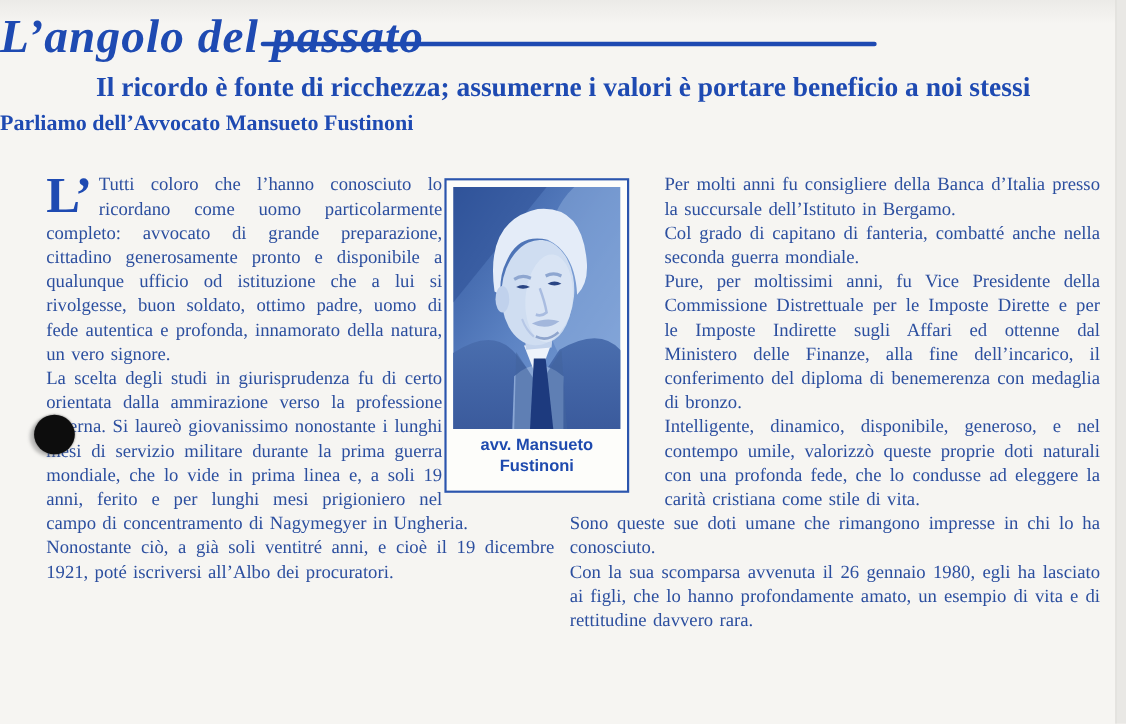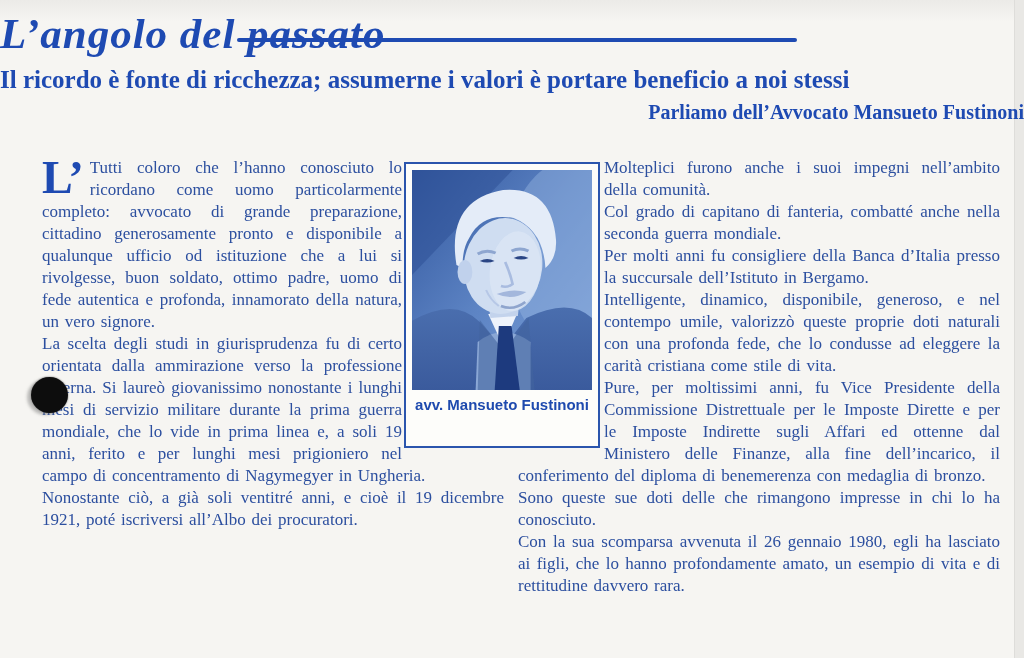--- a/index.html
+++ b/index.html
@@ -20,38 +20,38 @@
   .punch-hole{position:absolute;left:31px;top:377px;width:37px;height:36px;
     background:#0d0d0d;border-radius:50%;
     box-shadow:-4px 2px 3px rgba(120,120,120,.45), 0 0 2px rgba(0,0,0,.6);}
 
   
   .title{position:absolute;top:-27px;left:0;width:100%;text-align:left;
     font-family:"Liberation Serif",serif;font-style:italic;font-weight:bold;
     font-size:43px;letter-spacing:1px;color:#1e4ab2;line-height:64px;white-space:nowrap;}
   .title-underline{position:absolute;top:38px;left:237px;width:560px;height:4px;
     background:#1e4ab2;border-radius:2px;}
-  .subtitle{position:absolute;top:66px;left:0;width:100%;
+  .subtitle{position:absolute;top:66px;left:0;width:100%;text-align:center;
     font-weight:bold;font-size:25px;color:#1e4ab2;white-space:nowrap;}
-  .subsubtitle{position:absolute;top:101px;left:0;width:100%;text-align:right;
+  .subsubtitle{position:absolute;top:101px;left:0;width:100%;text-align:left;
     font-weight:bold;font-size:20px;color:#1e4ab2;white-space:nowrap;}
 
   
   .col{position:absolute;top:157px;color:#2c4f9f;font-size:17px;line-height:22px;
     text-align:justify;word-spacing:1.5px;}
   .col p{margin:0;}
   .col-left{left:42px;width:462px;}
   .col-right{left:518px;width:482px;}
   .spacer-right{float:right;width:102px;height:294px;}
   .spacer-left{float:left;width:86px;height:294px;}
   .dropcap{float:left;font-size:46px;line-height:37px;font-weight:bold;
     color:#1e4ab2;padding:2px 6px 0 0;}
 
   
-  .photo-frame{position:absolute;left:404px;top:162px;width:196px;height:286px;
+  .photo-frame{position:absolute;left:404px;top:162px;width:168px;height:286px;
     box-sizing:border-box;border:2px solid #2b55ad;background:#fdfdfa;
     padding:6px 6px 0 6px;}
   .photo-frame svg{display:block;width:100%;height:220px;}
   .photo-caption{margin-top:5px;text-align:center;
     font-family:"Liberation Sans",sans-serif;font-weight:bold;
     font-size:15px;line-height:19px;color:#1e4aae;}
 </style>
 </head>
 <body>
 
@@ -70,26 +70,25 @@
     <div class="spacer-right"></div>
     <p><span class="dropcap">L’</span></p>
     <p>Tutti coloro che l’hanno conosciuto lo ricordano come uomo particolarmente completo: avvocato di grande preparazione, cittadino generosamente pronto e disponibile a qualunque ufficio od istituzione che a lui si rivolgesse, buon soldato, ottimo padre, uomo di fede autentica e profonda, innamorato della natura, un vero signore.</p>
     <p>La scelta degli studi in giurisprudenza fu di certo orientata dalla ammirazione verso la professione paterna. Si laureò giovanissimo nonostante i lunghi mesi di servizio militare durante la prima guerra mondiale, che lo vide in prima linea e, a soli 19 anni, ferito e per lunghi mesi prigioniero nel campo di concentramento di Nagymegyer in Ungheria.</p>
     <p>Nonostante ciò, a già soli ventitré anni, e cioè il 19 dicembre 1921, poté iscriversi all’Albo dei procuratori.</p>
 
   </div>
 
   <div class="col col-right">
     <div class="spacer-left"></div>
-    <p>Molteplici furono anche i suoi impegni nell’ambito della comunità.</p>
+    <p>Per molti anni fu consigliere della Banca d’Italia presso la succursale dell’Istituto in Bergamo.</p>
     <p>Col grado di capitano di fanteria, combatté anche nella seconda guerra mondiale.</p>
-    <p>Per molti anni fu consigliere della Banca d’Italia presso la succursale dell’Istituto in Bergamo.</p>
+    <p>Pure, per moltissimi anni, fu Vice Presidente della Commissione Distrettuale per le Imposte Dirette e per le Imposte Indirette sugli Affari ed ottenne dal Ministero delle Finanze, alla fine dell’incarico, il conferimento del diploma di benemerenza con medaglia di bronzo.</p>
     <p>Intelligente, dinamico, disponibile, generoso, e nel contempo umile, valorizzò queste proprie doti naturali con una profonda fede, che lo condusse ad eleggere la carità cristiana come stile di vita.</p>
-    <p>Pure, per moltissimi anni, fu Vice Presidente della Commissione Distrettuale per le Imposte Dirette e per le Imposte Indirette sugli Affari ed ottenne dal Ministero delle Finanze, alla fine dell’incarico, il conferimento del diploma di benemerenza con medaglia di bronzo.</p>
-    <p>Sono queste sue doti delle che rimangono impresse in chi lo ha conosciuto.</p>
+    <p>Sono queste sue doti umane che rimangono impresse in chi lo ha conosciuto.</p>
     <p>Con la sua scomparsa avvenuta il 26 gennaio 1980, egli ha lasciato ai figli, che lo hanno profondamente amato, un esempio di vita e di rettitudine davvero rara.</p>
   </div>
 
   <div class="photo-frame">
     <svg viewBox="0 0 170 220" preserveAspectRatio="none" aria-label="blue-toned portrait photo">
       <defs>
         <linearGradient id="bgGrad" x1="0" y1="0" x2="1" y2="1">
           <stop offset="0" stop-color="#33589f"></stop>
           <stop offset="0.5" stop-color="#5d84c4"></stop>
           <stop offset="1" stop-color="#7ea2d8"></stop>

